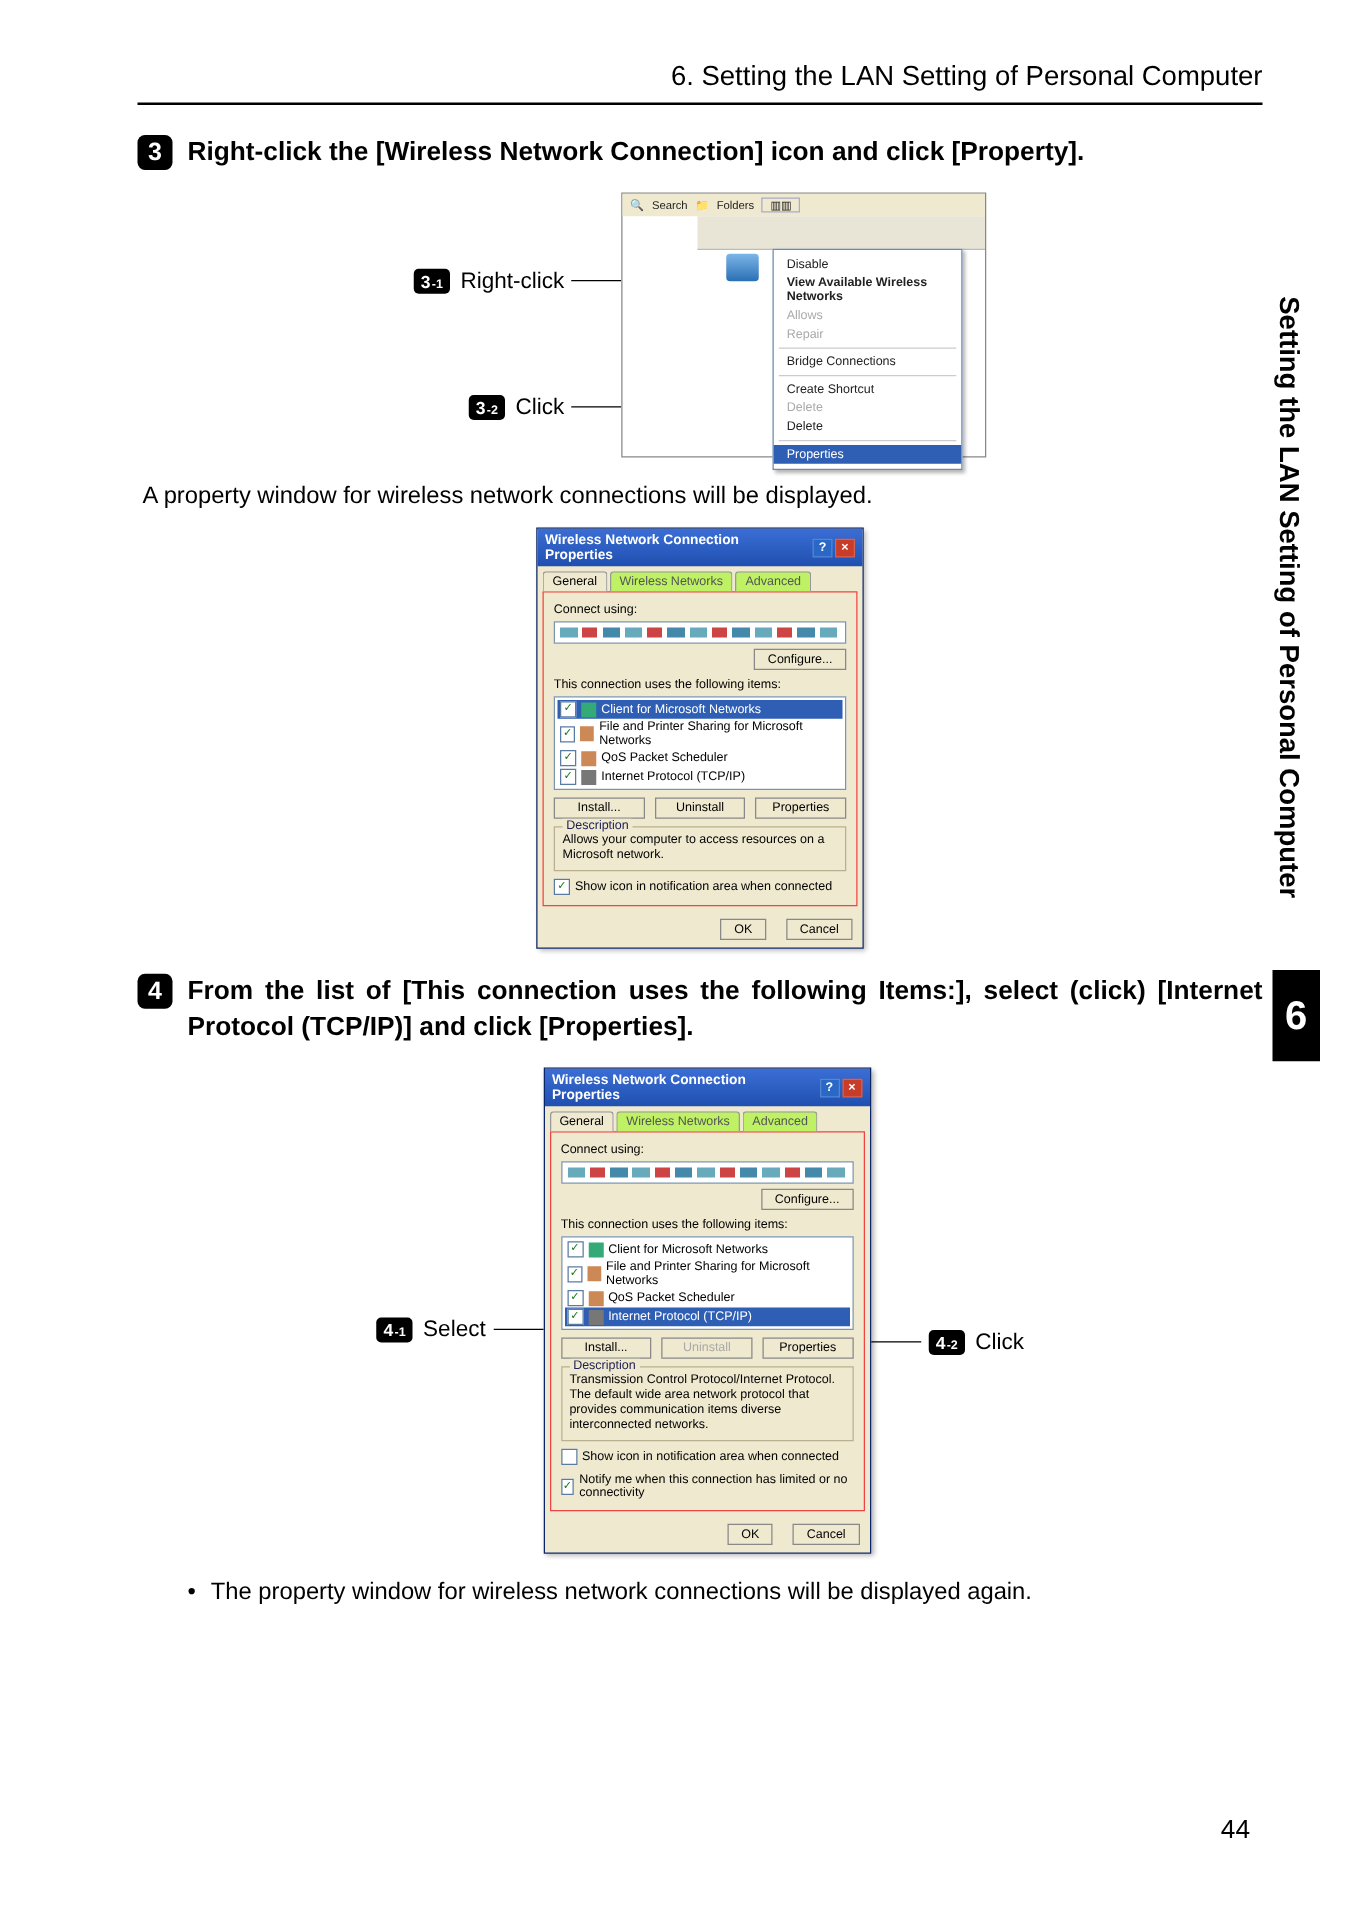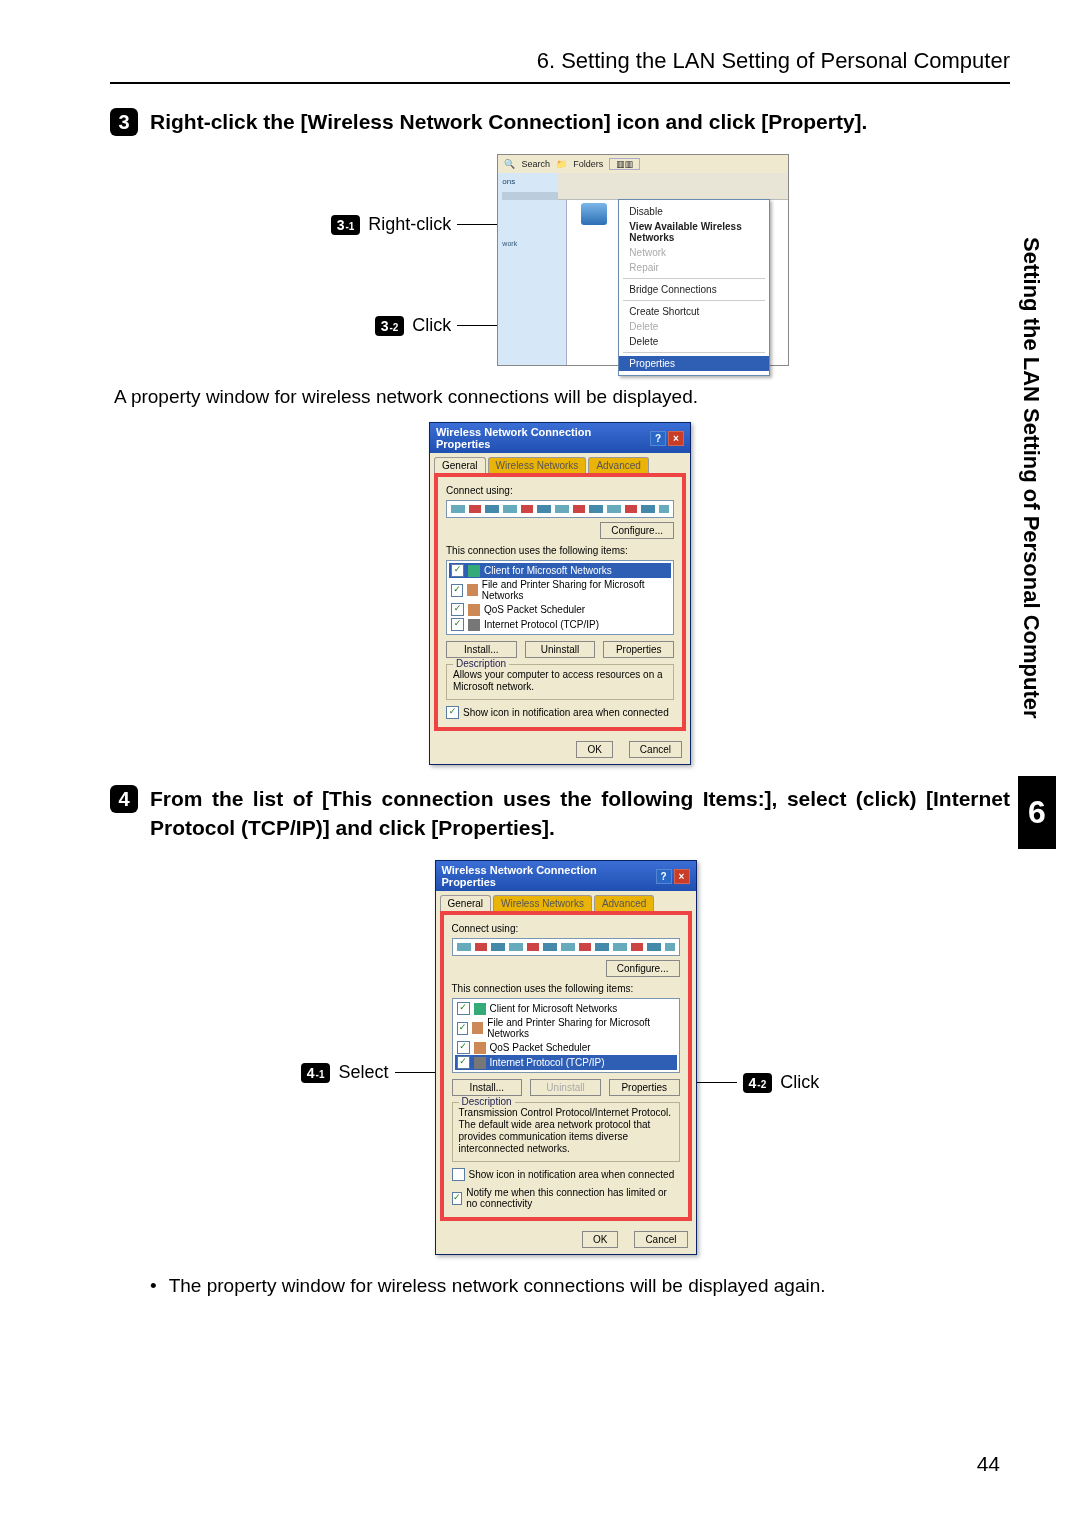--- a/index.html
+++ b/index.html
@@ -215,23 +215,23 @@
   }
   .dlg .tab {
     background: #efe9cf;
     border: 1px solid #999;
     border-bottom: none;
     padding: 2px 7px;
     font-size: 10px;
     border-radius: 3px 3px 0 0;
   }
   .dlg .tab.active { background: #efe9cf; }
-  .dlg .tab.inactive { background: #eab308; color: #555; }
+  .dlg .tab.inactive { background: #bef264; color: #555; }
   .dlg .body {
-    border: 4px solid #ef4444;
+    border: 1px solid #ef4444;
     margin: 0 4px 4px 4px;
     background: #efe9cf;
     padding: 8px;
   }
   .dlg .lbl { font-size: 10px; margin-bottom: 4px; }
   .dlg .fld {
     background: #fff;
     border: 1px solid #7a95b0;
     height: 18px;
     width: 100%;
@@ -396,35 +396,28 @@
     </div>
 
     <div class="shot shot1">
       <div class="top">
         <span>🔍</span>
           <span>Search</span>
         <span>📁</span>
           <span>Folders</span>
         <span style="border:1px solid #aac;padding:0 6px;">▥▥</span>
       </div>
-      <div class="pane">
-        <div>ons</div>
-        <div style="height:6px;"></div>
-        <div style="height:8px;background:#bcd;"></div>
-        <div style="height:40px;"></div>
-        <div style="font-size:7px;color:#357;">work</div>
-      </div>
       <div class="main"></div>
       <div class="icon-box">
         <div class="ic"></div>
       </div>
       <div class="ctx">
         <div class="itm">Disable</div>
         <div class="itm b">View Available Wireless Networks</div>
-        <div class="itm dim">Network</div>
+        <div class="itm dim">Allows</div>
         <div class="itm dim">Repair</div>
         <hr>
         <div class="itm">Bridge Connections</div>
         <hr>
         <div class="itm">Create Shortcut</div>
         <div class="itm dim">Delete</div>
         <div class="itm">Delete</div>
         <hr>
         <div class="itm sel">Properties</div>
       </div>

